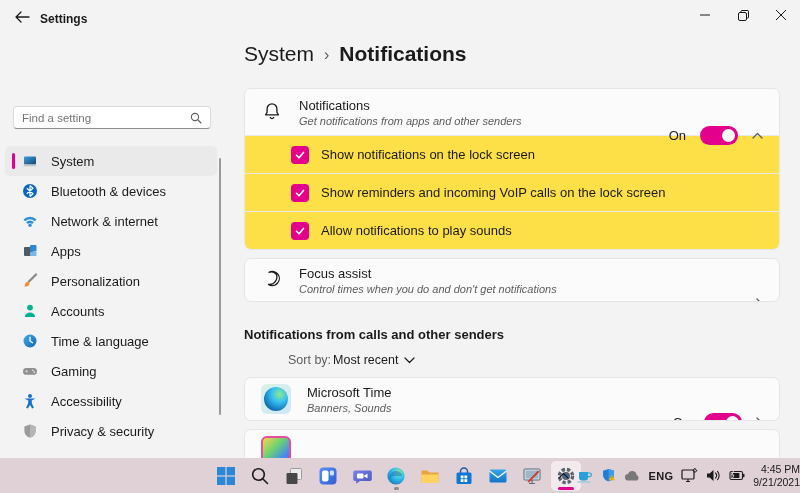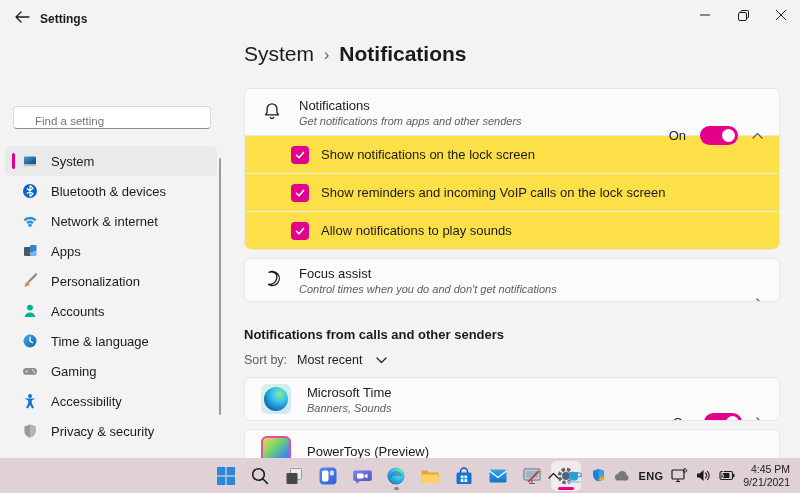--- a/index.html
+++ b/index.html
@@ -8,21 +8,21 @@
 
   
   .titlebar { position:absolute; top:0; left:0; right:0; height:34px; }
   .back-btn { position:absolute; left:12px; top:9px; width:20px; height:16px; display:flex; align-items:center; justify-content:center; cursor:pointer; }
   .app-title { position:absolute; left:40px; top:12px; font-size:12px; font-weight:700; }
   .win-controls { position:absolute; right:0; top:0; display:flex; }
   .win-btn { width:38px; height:30px; display:flex; align-items:center; justify-content:center; }
 
   
   .sidebar { position:absolute; left:0; top:0; width:226px; height:458px; }
-  .search-box { position:absolute; left:13px; top:106px; width:198px; height:23px; background:#fff; border:1px solid #d9d9d9; border-bottom:1px solid #8f8f8f; border-radius:4px; display:flex; align-items:center; padding:8px 8px;flex-direction:column; }
+  .search-box { position:absolute; left:13px; top:106px; width:198px; height:23px; background:#fff; border:1px solid #d9d9d9; border-bottom:1px solid #8f8f8f; border-radius:4px; display:flex; align-items:center; padding:0 8px; }
   .search-box input { flex:1; border:none; outline:none; background:transparent; font-size:11.5px; color:#5d5d5d; font-family:"Liberation Sans", sans-serif; }
   .nav { position:absolute; left:5px; top:146px; width:212px; }
   .nav-item { position:relative; height:30px; display:flex; align-items:center; border-radius:5px; cursor:pointer; }
   .nav-item.selected { background:#eaeaea; }
   .nav-item.selected::before { content:""; position:absolute; left:7px; top:7px; width:3px; height:16px; border-radius:2px; background:#e3008c; }
   .nav-icon { width:16px; height:16px; margin-left:17px; flex:0 0 16px; }
   .nav-label { margin-left:13px; font-size:13px; }
   .side-scrollbar { position:absolute; left:219px; top:158px; width:2px; height:257px; background:#9b9b9b; border-radius:2px; }
 
   
@@ -42,37 +42,37 @@
   .on-label { font-size:13px; }
   .toggle { width:38px; height:19px; border-radius:10px; background:#e3008c; position:relative; cursor:pointer; }
   .toggle .knob { position:absolute; right:3px; top:3px; width:13px; height:13px; border-radius:50%; background:#fff; }
   .setting-icon { width:22px; height:22px; margin-right:16px; flex:0 0 22px; }
 
   .sub-row { height:38px; display:flex; align-items:center; padding-left:46px; border-top:1px solid #e9e9e9; background:#fde047; }
   .checkbox { width:18px; height:18px; border-radius:4px; background:#e3008c; display:flex; align-items:center; justify-content:center; cursor:pointer; flex:0 0 18px; }
   .check-label { font-size:13px; margin-left:12px; }
 
   .section-title { position:absolute; top:327px; font-size:13px; font-weight:700; }
-  .sort-row { position:absolute; top:353px; font-size:12.5px; display:flex; align-items:center; gap:10px; cursor:pointer; }
+  .sort-row { position:absolute; top:353px; font-size:12.5px; display:flex; align-items:center; gap:2px; cursor:pointer;margin-left:44px; }
   .sort-label { color:#5d5d5d; }
   .sort-value { color:#1b1b1b; }
 
   .app-icon { width:30px; height:30px; border-radius:6px; margin-right:16px; flex:0 0 30px; }
   .edge-tile { background:linear-gradient(135deg,#d9f2e6,#cfe7fa); display:flex; align-items:center; justify-content:center; }
   .edge-ball { width:24px; height:24px; border-radius:50%; background:radial-gradient(circle at 65% 30%, #8ee98c 0%, #35c1f1 35%, #0b62a8 80%); }
   .pt-tile { border:2px solid #e84ca0; background:linear-gradient(135deg,#f5d64c,#6fd36f 40%,#3f8fe8 75%,#b03fe8); }
 
   
   .taskbar { position:absolute; left:0; bottom:0; width:800px; height:35px; background:#e0d1d7; }
   .tb-center { position:absolute; left:211px; top:0; height:35px; display:flex; align-items:center; gap:4px; }
   .tb-btn { width:30px; height:30px; display:flex; align-items:center; justify-content:center; border-radius:5px; position:relative; cursor:pointer; }
   .tb-btn.active { background:rgba(253,250,252,0.6); }
   .tb-btn.active::after { content:""; position:absolute; bottom:1px; left:7px; width:16px; height:3px; border-radius:2px; background:#e3008c; }
   .tb-btn.running::after { content:""; position:absolute; bottom:1px; left:13px; width:5px; height:3px; border-radius:2px; background:#8a8a8a; }
-  .tray { position:absolute; right:0; top:0; height:35px; display:flex; align-items:center; gap:8px; padding-right:10px; }
+  .tray { position:absolute; right:0; top:0; height:35px; display:flex; align-items:center; gap:8px; }
   .tray-item { display:flex; align-items:center; justify-content:center; cursor:pointer; }
   .tray-lang { font-size:11px; font-weight:600; letter-spacing:0.3px; }
   .tray-clock { text-align:right; font-size:10.5px; line-height:12.5px; cursor:pointer; }
 </style>
 </head>
 <body>
 
 <div class="screen">
 
   <div class="titlebar">
@@ -294,23 +294,20 @@
             <div class="knob"></div>
           </div>
         <svg width="7" height="11" viewBox="0 0 7 11">
             <path d="M1 1l4.5 4.5L1 10" stroke="#5d5d5d" stroke-width="1.3" fill="none" stroke-linecap="round" stroke-linejoin="round"></path>
           </svg>
       </div>
     </div>
 
     <div class="card row" style="top:429px; height:44px;">
       <div class="app-icon pt-tile"></div>
-      <div class="row-text">
-        <span class="row-title">PowerToys (Preview)</span>
-      </div>
       <div class="row-right">
         <span class="on-label">On</span>
         <div class="toggle">
             <div class="knob"></div>
           </div>
         <svg width="7" height="11" viewBox="0 0 7 11">
             <path d="M1 1l4.5 4.5L1 10" stroke="#5d5d5d" stroke-width="1.3" fill="none" stroke-linecap="round" stroke-linejoin="round"></path>
           </svg>
       </div>
     </div>

